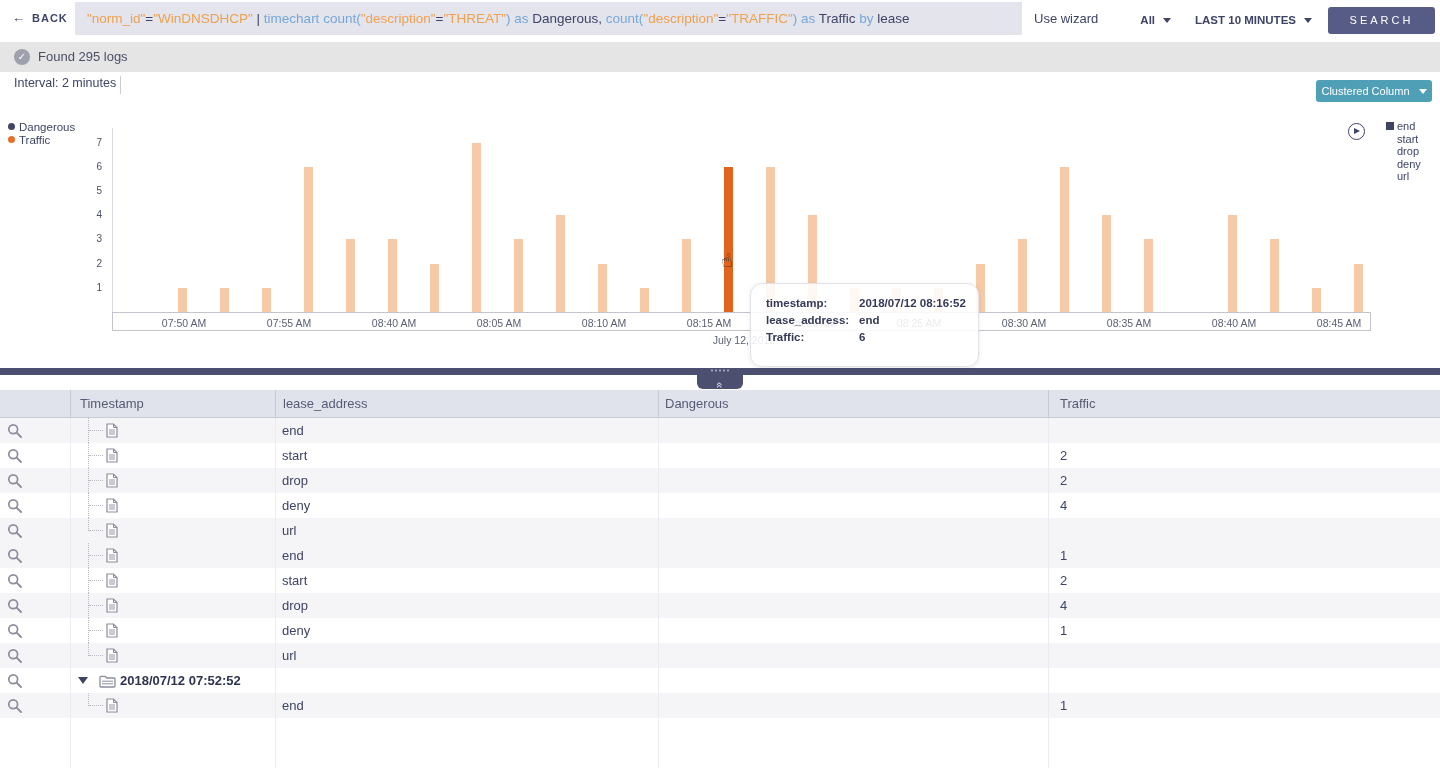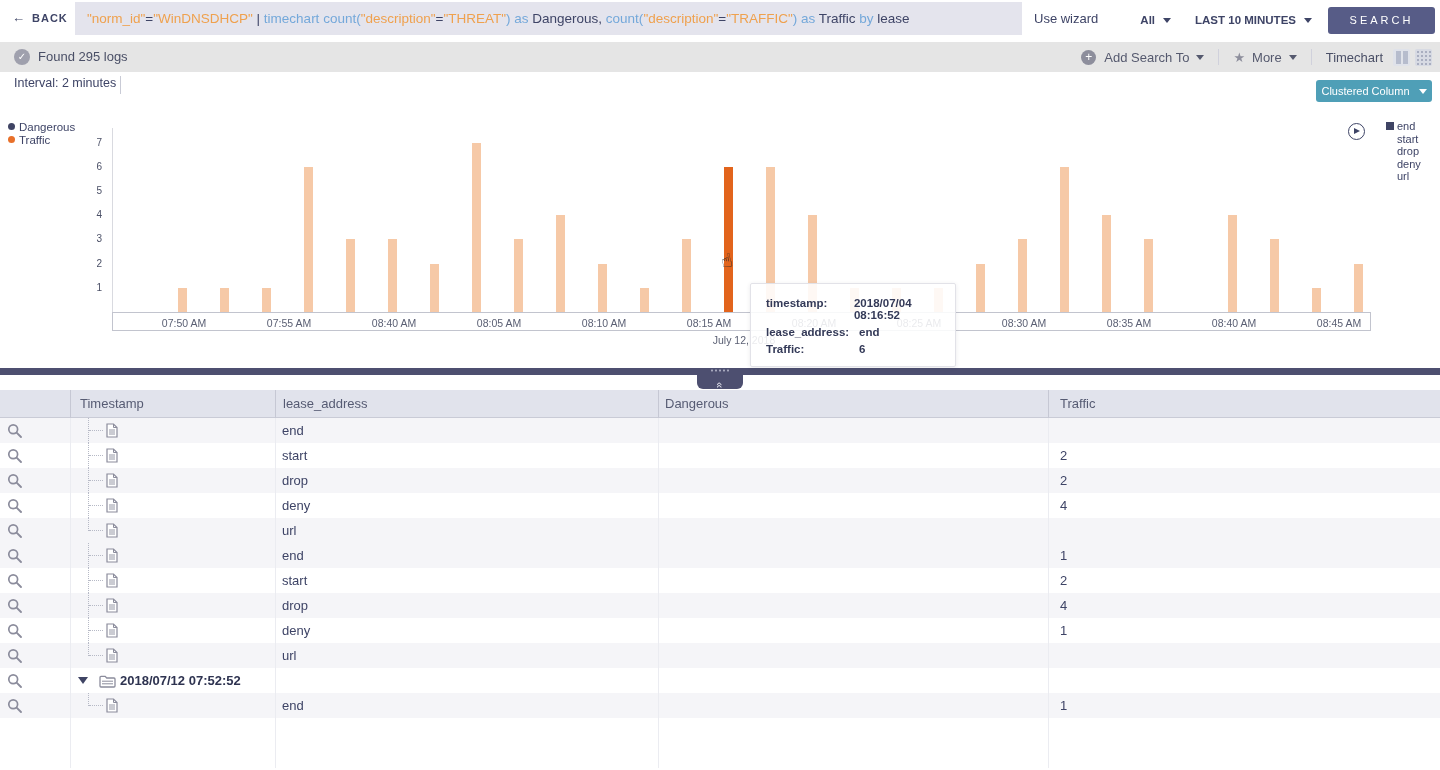--- a/index.html
+++ b/index.html
@@ -73,22 +73,22 @@
   .playbtn{position:absolute;left:1348px;top:123px;width:17px;height:17px;border:1.5px solid #3e4466;
            border-radius:50%;box-sizing:border-box;cursor:pointer;pointer-events:auto;}
   .playbtn i{position:absolute;left:5px;top:3.5px;width:0;height:0;border-top:3.5px solid transparent;
              border-bottom:3.5px solid transparent;border-left:6px solid #3e4466;}
   .legend-right{position:absolute;left:1386px;top:120px;font-size:11px;color:#3e4466;line-height:12.5px;}
   .legend-right .ritem{display:flex;align-items:center;cursor:pointer;}
   .rsq{width:8px;height:8px;background:#3f4464;margin-right:3px;display:inline-block;}
   .rsq.blank{background:transparent;}
 
   
-  .tooltip{position:absolute;left:750px;top:283px;width:206px;height:84px;z-index:6;
-           background:rgba(255,255,255,0.87);border:1px solid #e2e2e8;border-radius:2px;
+  .tooltip{position:absolute;left:750px;top:283px;width:229px;height:84px;z-index:6;
+           background:rgba(255,255,255,0.87);border:1px solid #e2e2e8;border-radius:12px;
            box-shadow:0 1px 4px rgba(40,40,60,0.10);box-sizing:border-box;padding:13px 0 0 15px;}
   .tt-row{display:flex;font-size:11.5px;margin-bottom:5px;color:#343a58;}
   .tt-label{width:93px;font-weight:600;}
   .tt-value{font-weight:bold;}
   .cursor-hand{position:absolute;left:721px;top:249px;z-index:9;font-family:"DejaVu Sans",sans-serif;
                font-size:19px;color:#2b2b2b;transform:rotate(-10deg);}
   .cursor-hand::after{content:"\261D";}
 
   
   .splitbar{position:absolute;left:0;top:368px;width:1440px;height:7px;background:#4d4f70;z-index:4;cursor:row-resize;}
@@ -144,36 +144,20 @@
         <span>LAST 10 MINUTES</span>
         <span class="caret"></span>
       </div>
       <button class="searchbtn">SEARCH</button>
     </div>
   </header>
 
   <div id="toolbar2">
     <span class="checkicon"></span>
     <span class="found">Found 295 logs</span>
-    <div class="tb-right">
-      <span class="plusicon"></span>
-      <span>Add Search To</span>
-      <span class="caret tb-caret"></span>
-      <span class="tb-sep"></span>
-      <span class="staricon"></span>
-      <span>More</span>
-      <span class="caret tb-caret"></span>
-      <span class="tb-sep"></span>
-      <span class="viewlabel">Timechart</span>
-      <span class="icon-cols">
-          <i></i>
-          <i></i>
-        </span>
-      <span class="icon-grid"></span>
-    </div>
   </div>
 
   <div class="interval">Interval: 2 minutes</div>
   <div class="interval-sep"></div>
   <div class="charttypebtn">
     <span>Clustered Column</span>
     <span class="caret"></span>
   </div>
 
   <div id="chart-layer">
@@ -260,21 +244,21 @@
       <div class="xtick" style="left: 887px;">08:25 AM</div>
       <div class="xtick" style="left: 992px;">08:30 AM</div>
       <div class="xtick" style="left: 1097px;">08:35 AM</div>
       <div class="xtick" style="left: 1202px;">08:40 AM</div>
       <div class="xtick" style="left: 1307px;">08:45 AM</div>
     </div>
 
   <div class="tooltip" id="tooltip">
       <div class="tt-row">
         <span class="tt-label">timestamp:</span>
-        <span class="tt-value">2018/07/04 08:16:52</span>
+        <span class="tt-value">2018/07/12 08:16:52</span>
       </div>
       <div class="tt-row">
         <span class="tt-label">lease_address:</span>
         <span class="tt-value">end</span>
       </div>
       <div class="tt-row">
         <span class="tt-label">Traffic:</span>
         <span class="tt-value">6</span>
       </div>
     </div>

